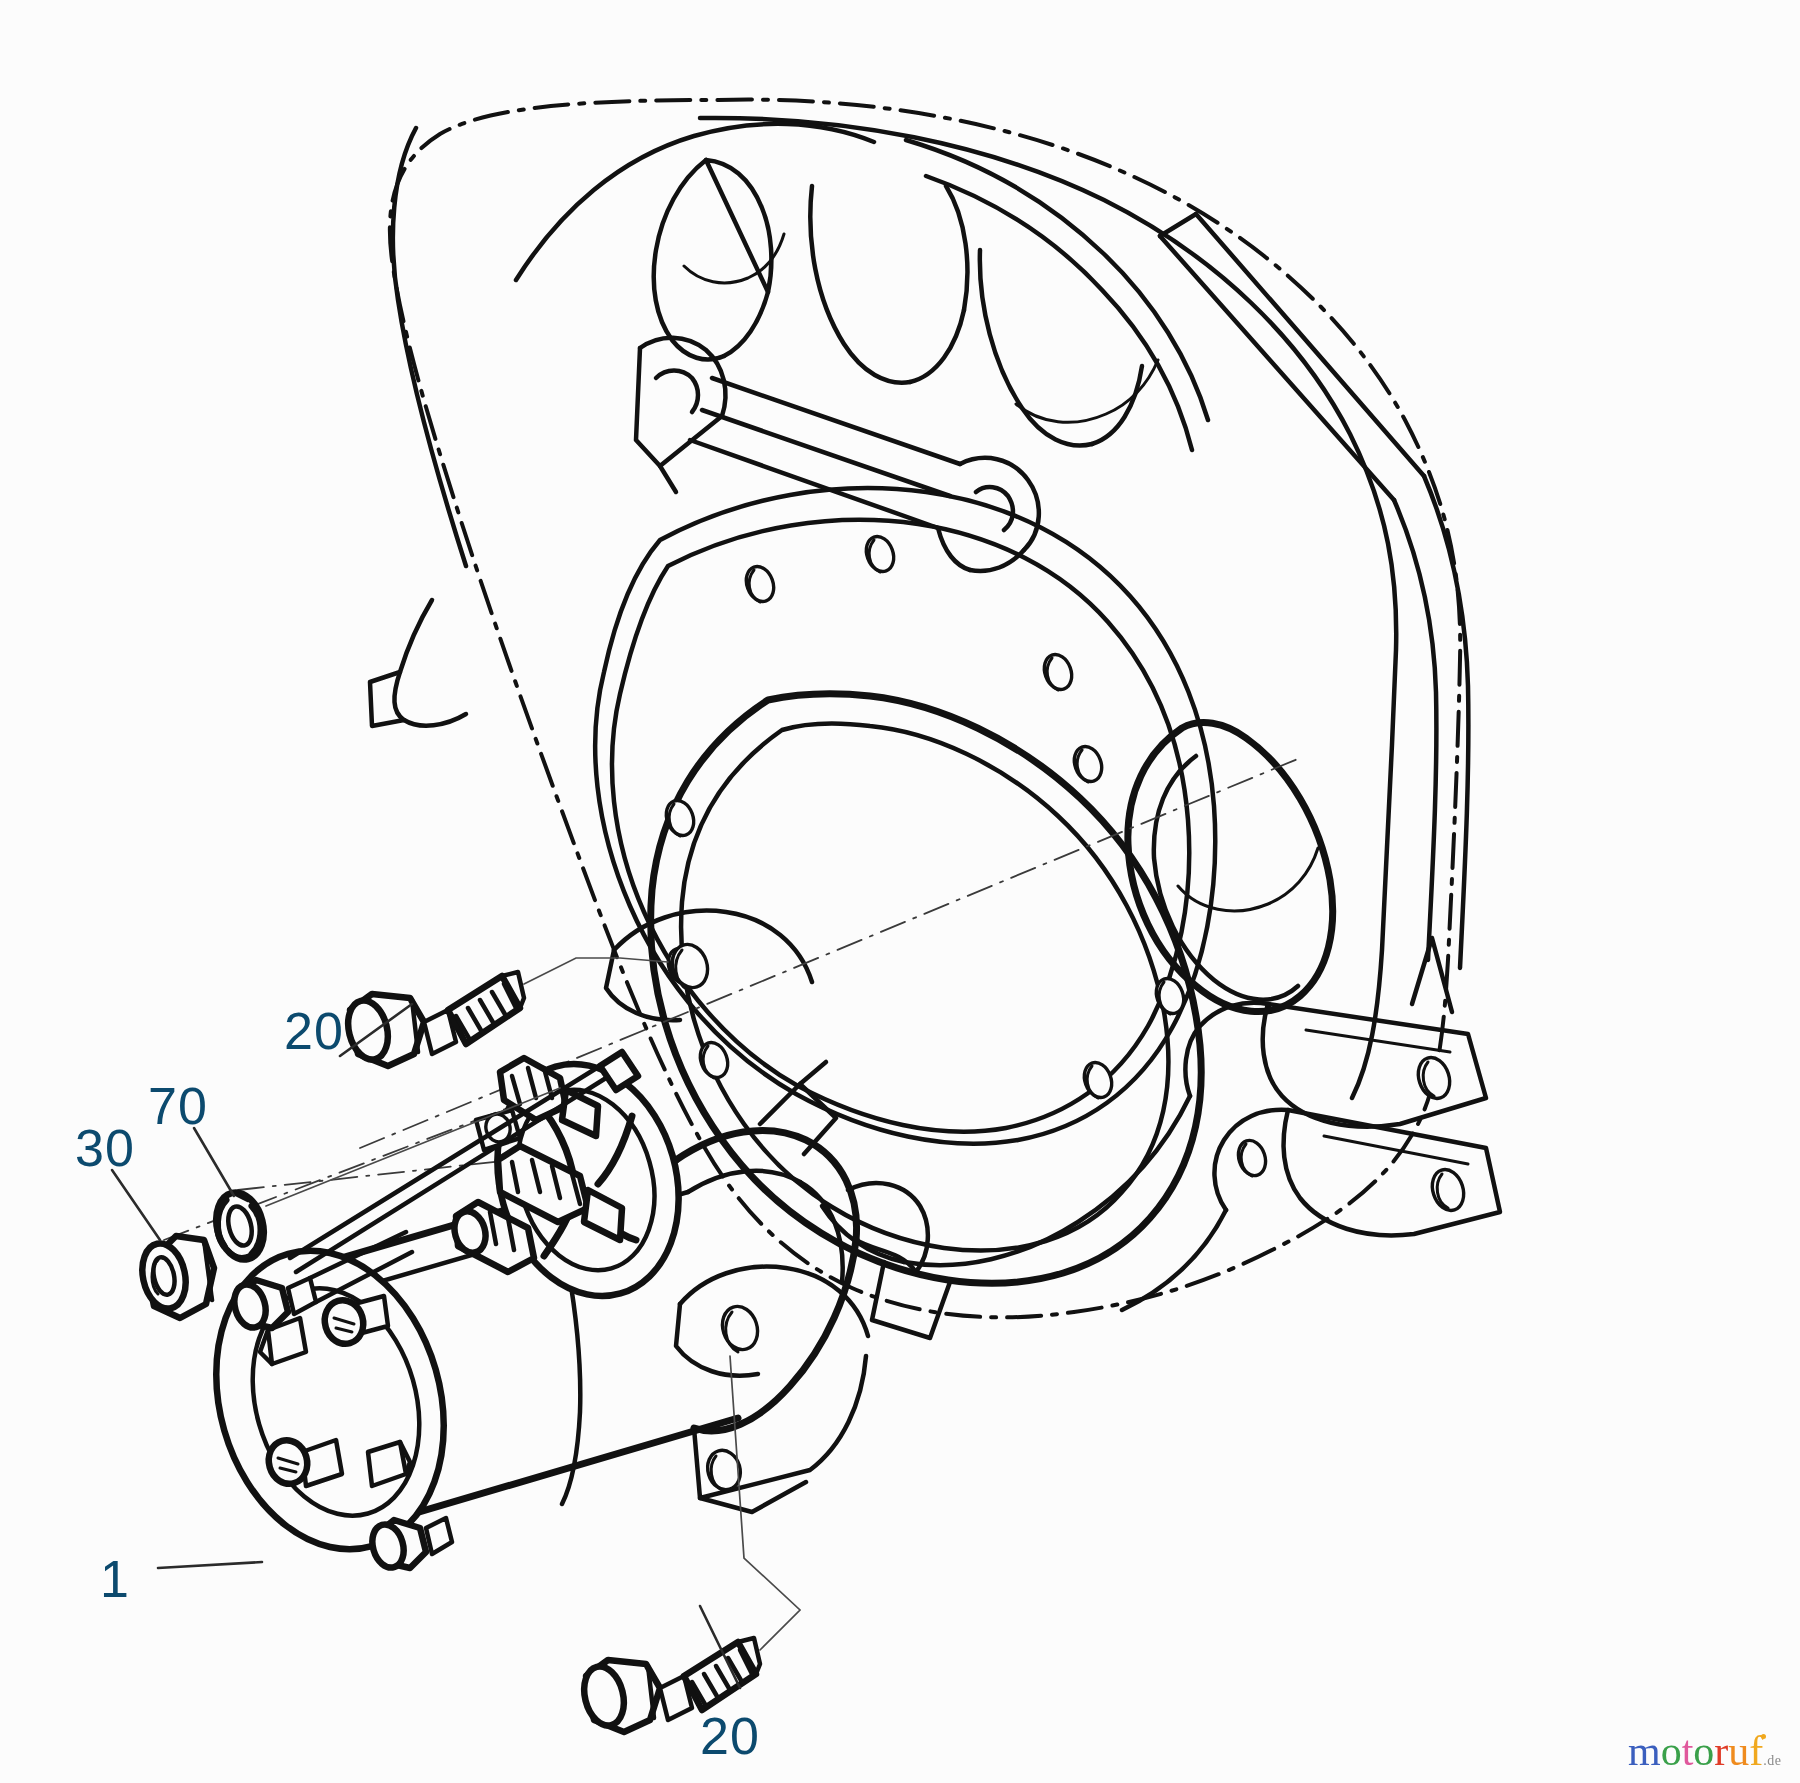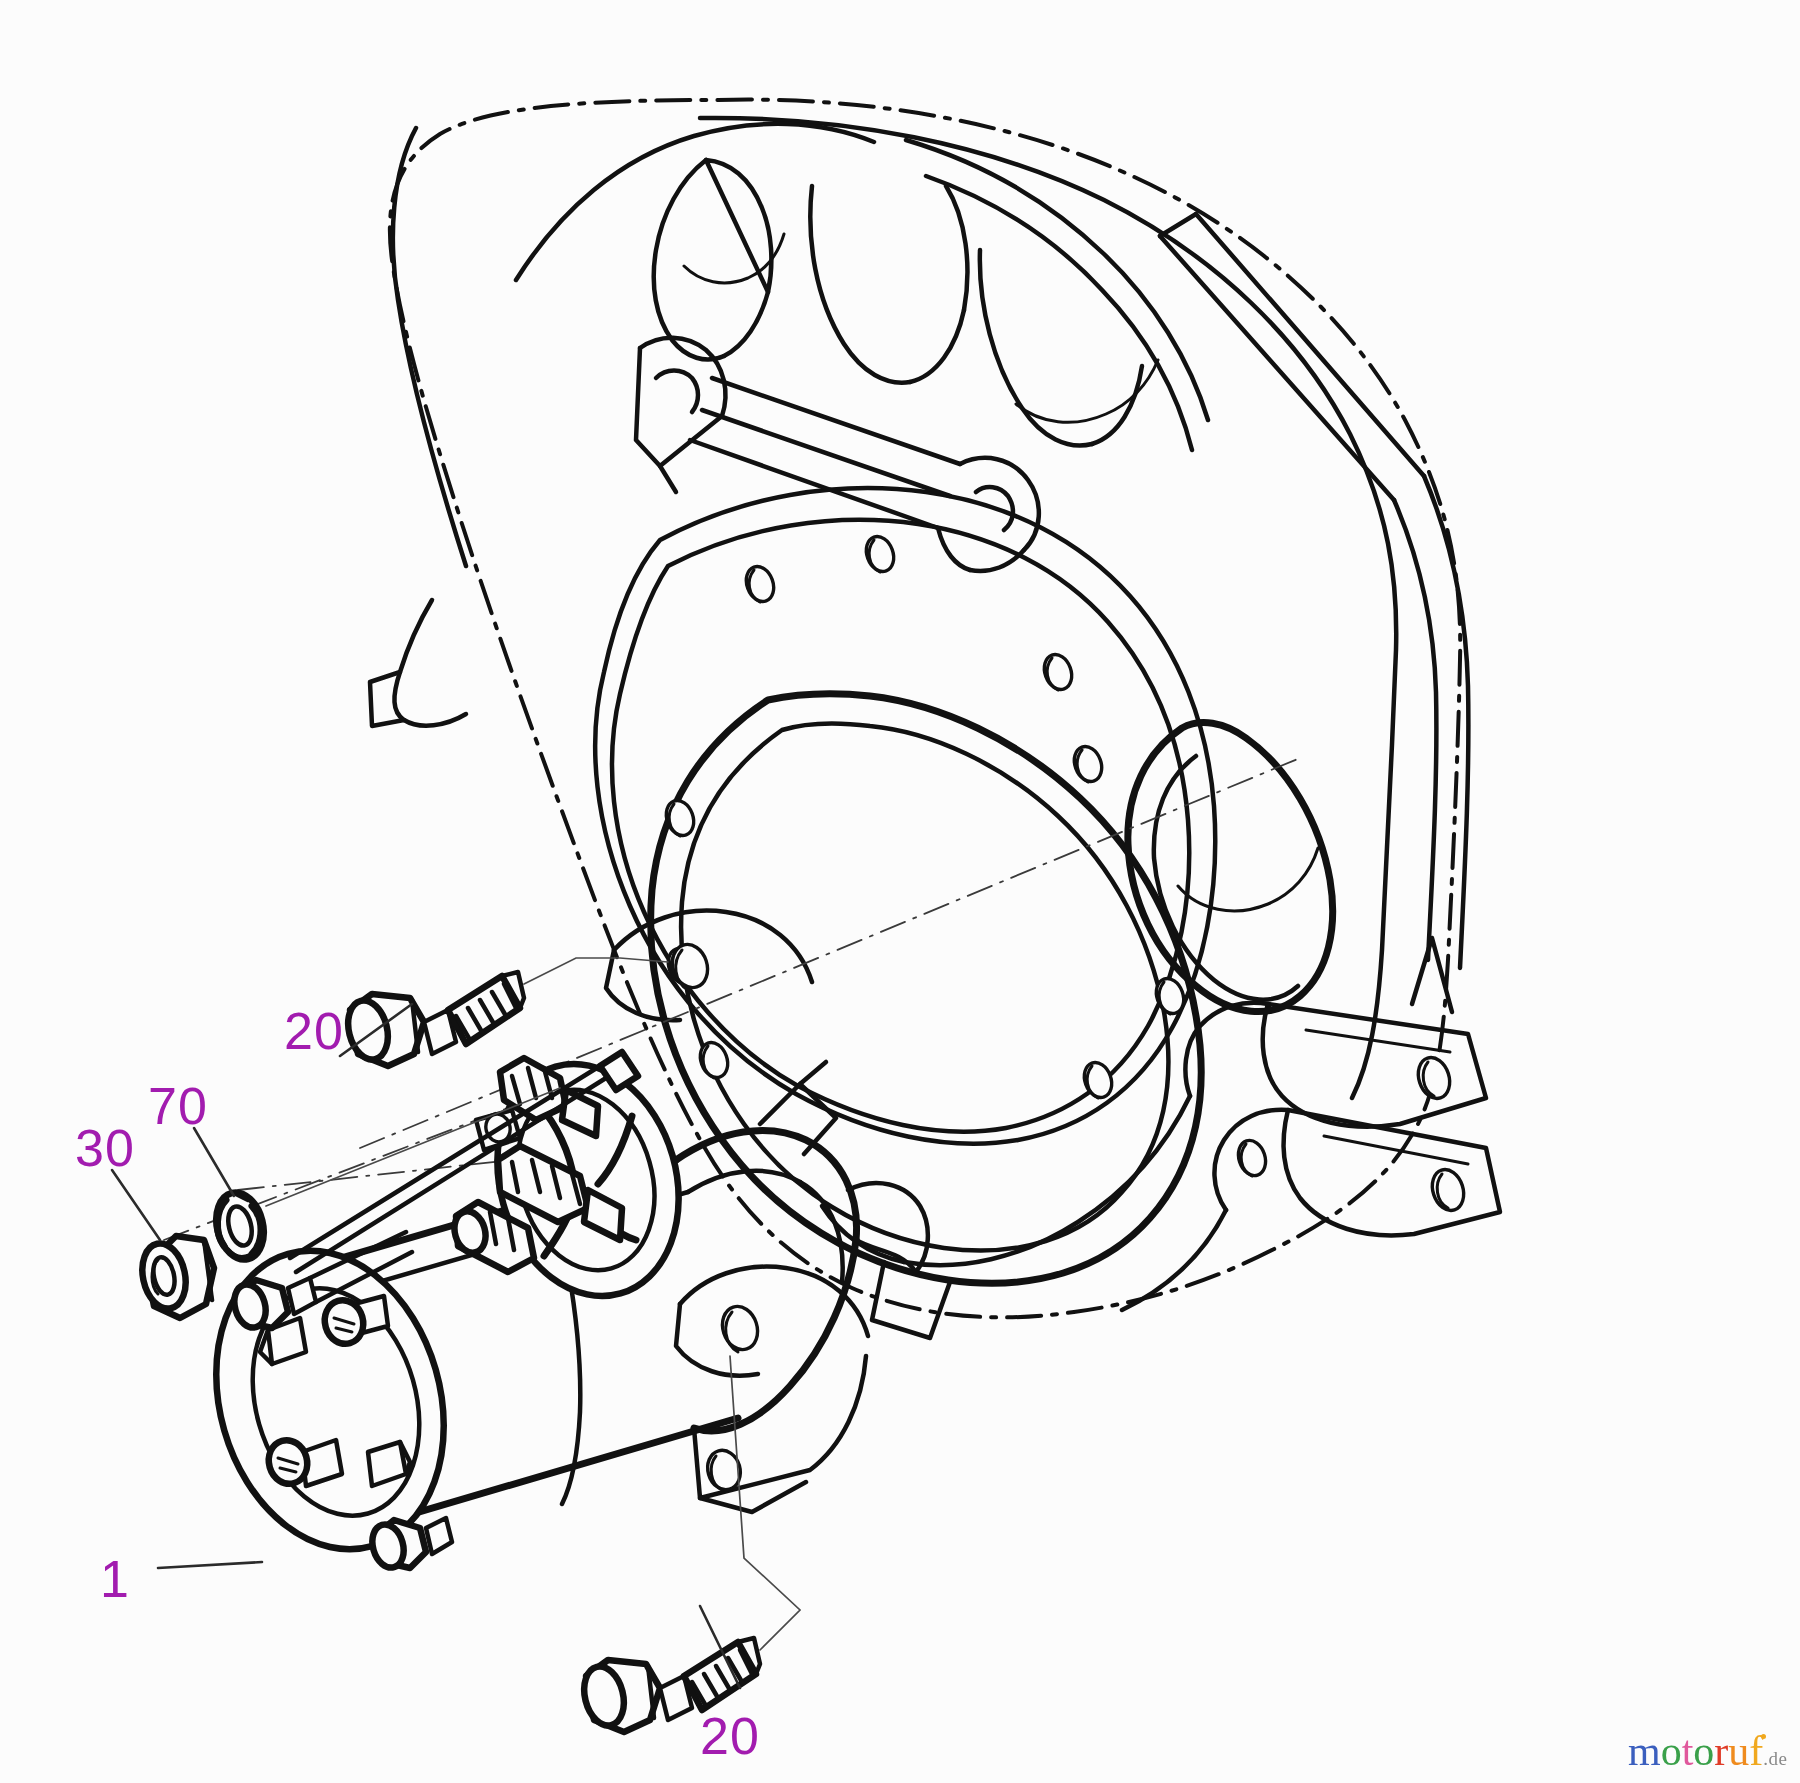--- a/index.html
+++ b/index.html
@@ -19,21 +19,21 @@
     position: absolute;
     left: 0; top: 0;
     width: 1800px;
     height: 1783px;
   }
   .callout {
     position: absolute;
     font-family: "Liberation Sans", sans-serif;
     font-size: 52px;
     font-weight: 400;
-    color: #a21caf;
+    color: #0c4a6e;
     letter-spacing: 1px;
     line-height: 1;
     white-space: nowrap;
   }
   #watermark {
     position: absolute;
     left: 1628px;
     top: 1726px;
     width: 170px;
     height: 50px;
@@ -47,21 +47,21 @@
     font-weight: 400;
   }
   #watermark .dot {
     position: absolute;
     width: 5px; height: 5px;
     border-radius: 50%;
     top: 8px;
     left: 133px;
   }
   #watermark .tld {
-    font-size: 19px;
+    font-size: 14px;
     letter-spacing: 0.5px;
   }
 </style>
 </head>
 <body>
 
 <div id="page">
 
   <svg id="drawing" viewBox="0 0 1800 1783" xmlns="http://www.w3.org/2000/svg">
     <defs>

